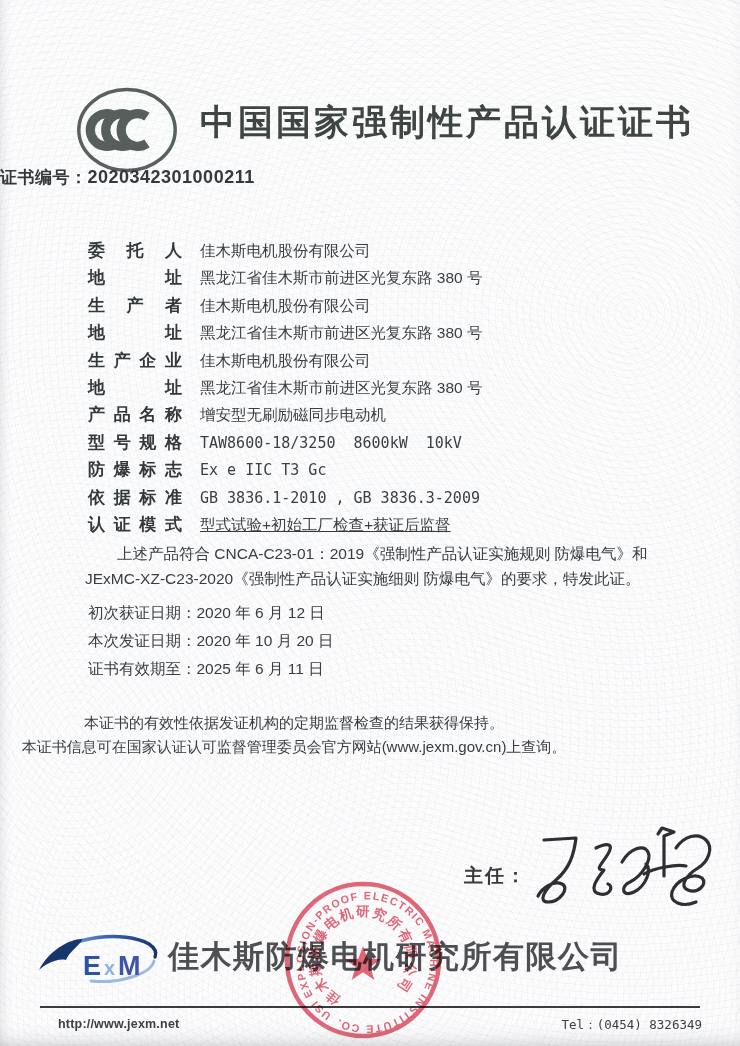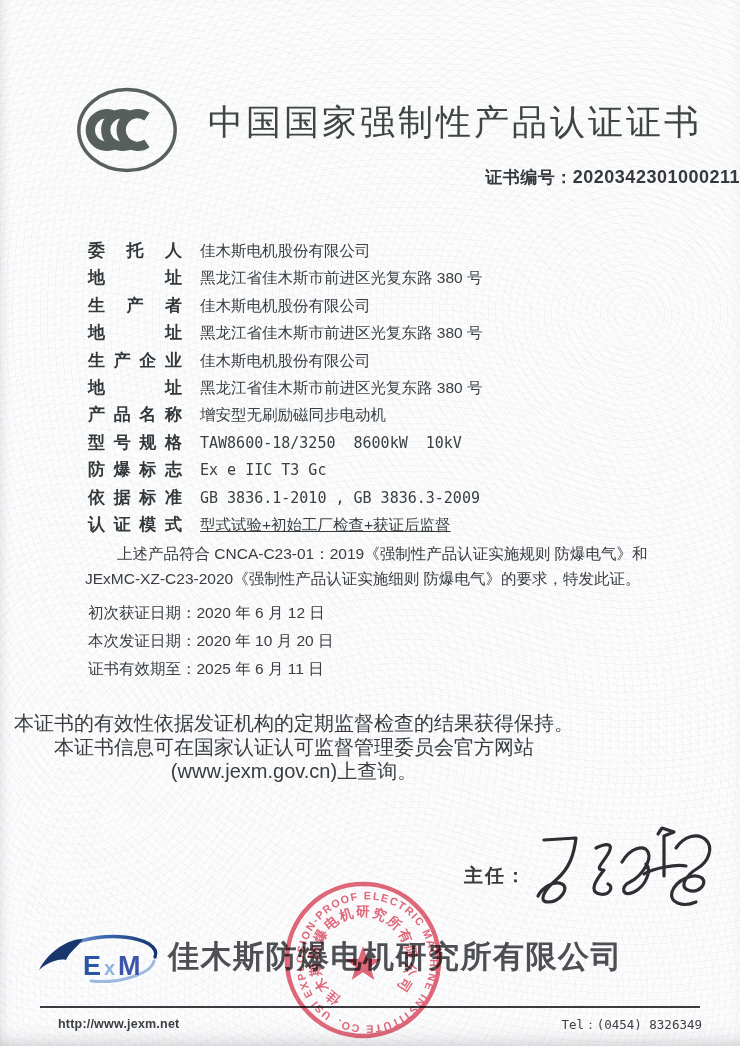--- a/index.html
+++ b/index.html
@@ -9,43 +9,43 @@
       repeating-radial-gradient(circle at 85% 30%, rgba(174,186,201,0.10) 0 1px, transparent 1px 7px),
       repeating-radial-gradient(circle at 10% 70%, rgba(174,186,201,0.09) 0 1px, transparent 1px 8px),
       repeating-radial-gradient(circle at 55% 95%, rgba(174,186,201,0.08) 0 1px, transparent 1px 6px),
       #fcfcfd;
     box-shadow: inset 0 -14px 22px -16px rgba(60,60,70,.35), inset 10px 0 18px -16px rgba(60,60,70,.28);
     font-family:"Liberation Sans", sans-serif;
     color:#35393b;
   }
   .ccc-logo{position:absolute;left:74px;top:80px;width:106px;height:100px;}
   .title{
-    position:absolute;left:208px;top:99px;width:480px;
-    font-size:35px;font-weight:400;letter-spacing:3px;color:#3f4543;white-space:nowrap;
+    position:absolute;left:200px;top:99px;width:480px;
+    font-size:35px;font-weight:700;letter-spacing:3px;color:#3f4543;white-space:nowrap;
   }
   .certno{
-    position:absolute;left:0;top:166px;width:740px;text-align:right;
+    position:absolute;left:0;top:166px;width:740px;text-align:left;
     font-size:17px;font-weight:600;color:#35393b;letter-spacing:.5px;
   }
   .certno .num{font-weight:600;font-size:18px;letter-spacing:.5px;}
   .fields{position:absolute;left:88px;top:237px;width:580px;}
   .frow{height:27.4px;line-height:27.4px;white-space:nowrap;}
   .frow.gap{margin-top:0;text-decoration:underline;}
   .flabel{
     display:inline-block;width:94px;margin-right:18px;vertical-align:top;
     font-size:17px;font-weight:600;letter-spacing:0;color:#33383a;
     text-align:justify;text-align-last:justify;
   }
   .fvalue{font-size:15.5px;color:#3a3f41;}
   .fvalue.latin{font-family:"DejaVu Sans Mono", monospace;white-space:pre;font-size:15px;letter-spacing:0;}
   .statement{position:absolute;left:85px;top:541px;width:578px;font-size:15.5px;line-height:25px;color:#393d3f;}
   .statement .l1{text-indent:32px;}
   .infoblock{position:absolute;left:88px;top:599px;width:560px;font-size:15.5px;color:#393d3f;}
   .infoblock div{height:28px;line-height:28px;}
-  .notes{position:absolute;left:0;top:711px;width:588px;text-align:center;font-size:20px;line-height:24px;color:#393d3f;}
+  .notes{position:absolute;left:0;top:711px;width:588px;text-align:center;font-size:15px;line-height:24px;color:#393d3f;}
   .sig-label{position:absolute;left:464px;top:863px;font-size:19px;font-weight:600;color:#3b3b3d;letter-spacing:2px;}
   .sig-svg{position:absolute;left:526px;top:818px;width:195px;height:105px;}
   .stamp{position:absolute;left:280px;top:874px;width:166px;height:172px;mix-blend-mode:multiply;opacity:.88;z-index:6;}
   .footer-logo{position:absolute;left:33px;top:928px;width:132px;height:64px;}
   .company{
     position:absolute;left:168px;top:936px;font-size:31px;font-weight:600;
     color:#4d4f52;letter-spacing:1.5px;white-space:nowrap;z-index:2;
   }
   .rule{position:absolute;left:40px;top:1006px;width:660px;height:2px;background:#3c3c40;z-index:2;}
   .barline{position:absolute;left:0;top:1017px;width:740px;height:22px;font-size:12.5px;color:#3c4043;z-index:2;}

